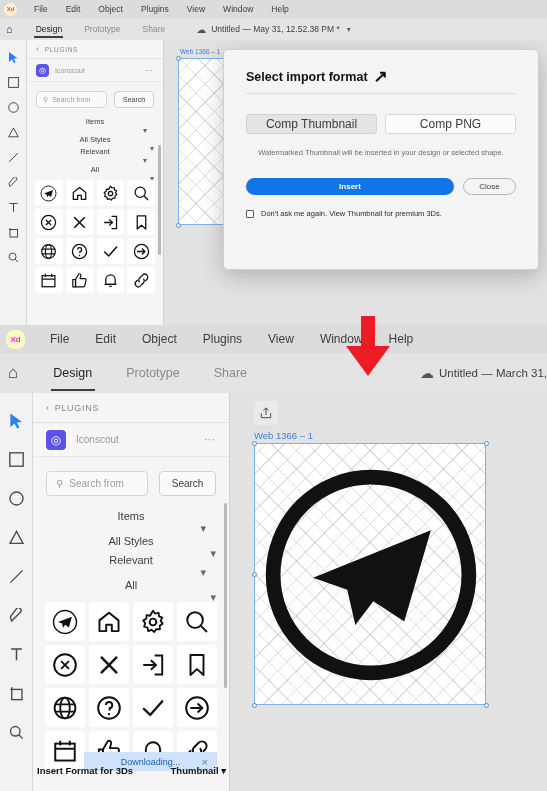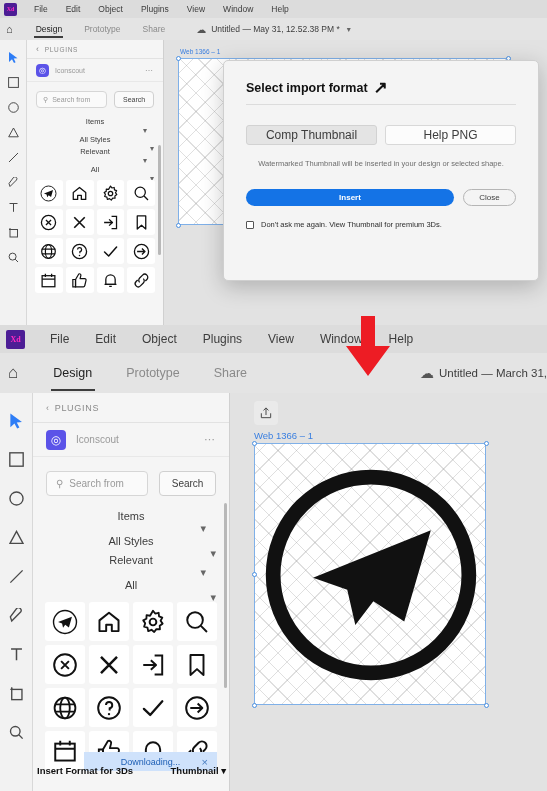--- a/index.html
+++ b/index.html
@@ -14,24 +14,23 @@
   
   .xd-win { position: absolute; left: 0; width: 547px; overflow: hidden; background: #e8e8e8; }
   .win-top { top: 0; height: 325px; }
   .win-bot { top: 325px; height: 466px; }
 
   
   .menubar { display: flex; align-items: center; background: #dcdcdc; width: 100%; }
   .menubar.t { height: 18px; padding-left: 4px; }
   .menubar.b { height: 28px; padding-left: 6px; }
   .xd-logo {
-    background: #4c1d95; color: #ff2bc2; font-weight: bold;
+    background: #fef9c3; color: #ff2bc2; font-weight: bold;
     display: flex; align-items: center; justify-content: center;
-    border-radius: 2px;
-    font-family: Liberation Serif, serif;
+    border-radius: 8px;
   }
   .t .xd-logo { width: 13px; height: 13px; font-size: 6px; margin-right: 8px; }
   .b .xd-logo { width: 19px; height: 19px; font-size: 8px; margin-right: 12px; }
   .menu-item { color: #3d3d3d; cursor: default; white-space: nowrap; }
   .t .menu-item { font-size: 8.5px; padding: 0 9px; }
   .b .menu-item { font-size: 12px; padding: 0 13px; }
 
   
   .modebar { display: flex; align-items: center; background: #e4e4e4; width: 100%; position: relative; }
   .modebar.t { height: 22px; padding-left: 6px; }
@@ -387,29 +386,29 @@
       <div class="canvas">
         <div class="art-label" style="left:16px; top:8px; font-size:6.5px;">Web 1366 – 1</div>
         <div class="artboard" style="left:14px; top:18px; width:330px; height:167px;">
           <div class="watermark"></div>
         </div>
         <div class="handle" style="left:11.5px; top:15.5px;"></div>
         <div class="handle" style="left:341.5px; top:15.5px;"></div>
         <div class="handle" style="left:11.5px; top:182.5px;"></div>
         <div class="handle" style="left:341.5px; top:182.5px;"></div>
 
-        <div class="overlay-dialog" style="left:59px; top:20px; width:316px; height:221px;">
+        <div class="overlay-dialog" style="left:59px; top:9px; width:316px; height:221px;">
           <div class="dlg-title">
             <span>Select import format</span>
             <span class="arrow-ne">↗</span>
           </div>
           <div class="dlg-rule"></div>
           <div class="dlg-seg">
             <div class="seg-btn on">Comp Thumbnail</div>
-            <div class="seg-btn off">Help PNG</div>
+            <div class="seg-btn off">Comp PNG</div>
           </div>
           <div class="dlg-desc">Watermarked Thumbnail will be inserted in your design or selected shape.</div>
           <div class="dlg-actions">
             <div class="btn-primary">Insert</div>
             <div class="btn-secondary">Close</div>
           </div>
           <div class="dlg-check">
             <div class="cbox"></div>
             <span>Don't ask me again. View Thumbnail for premium 3Ds.</span>
           </div>

